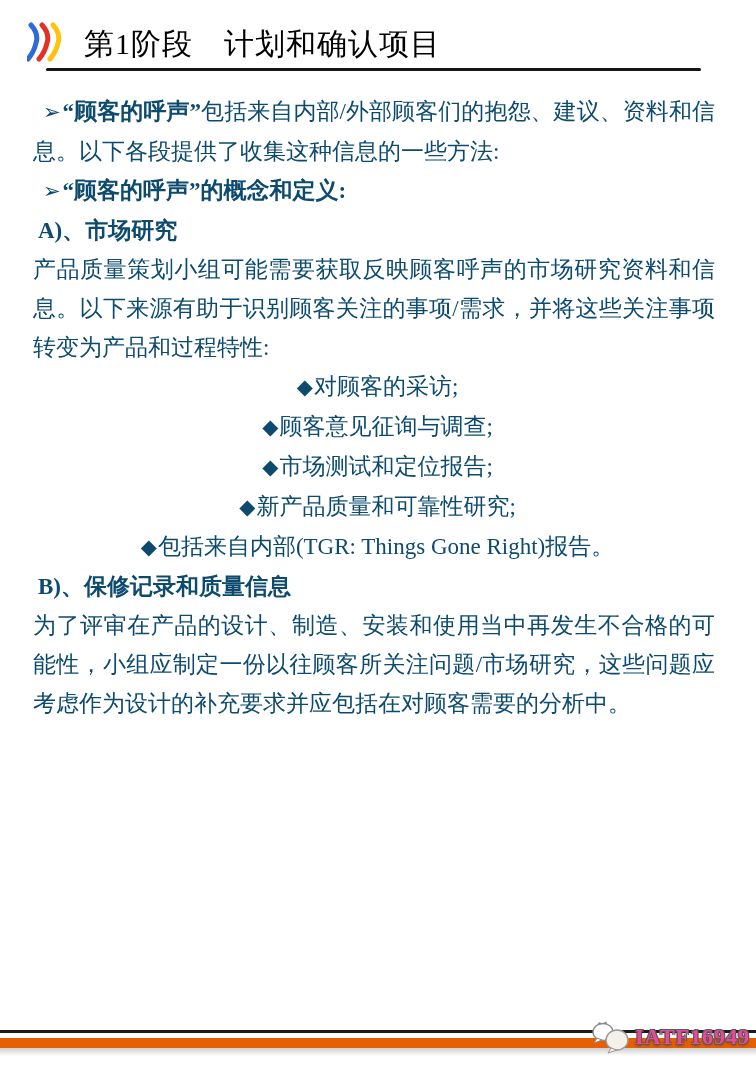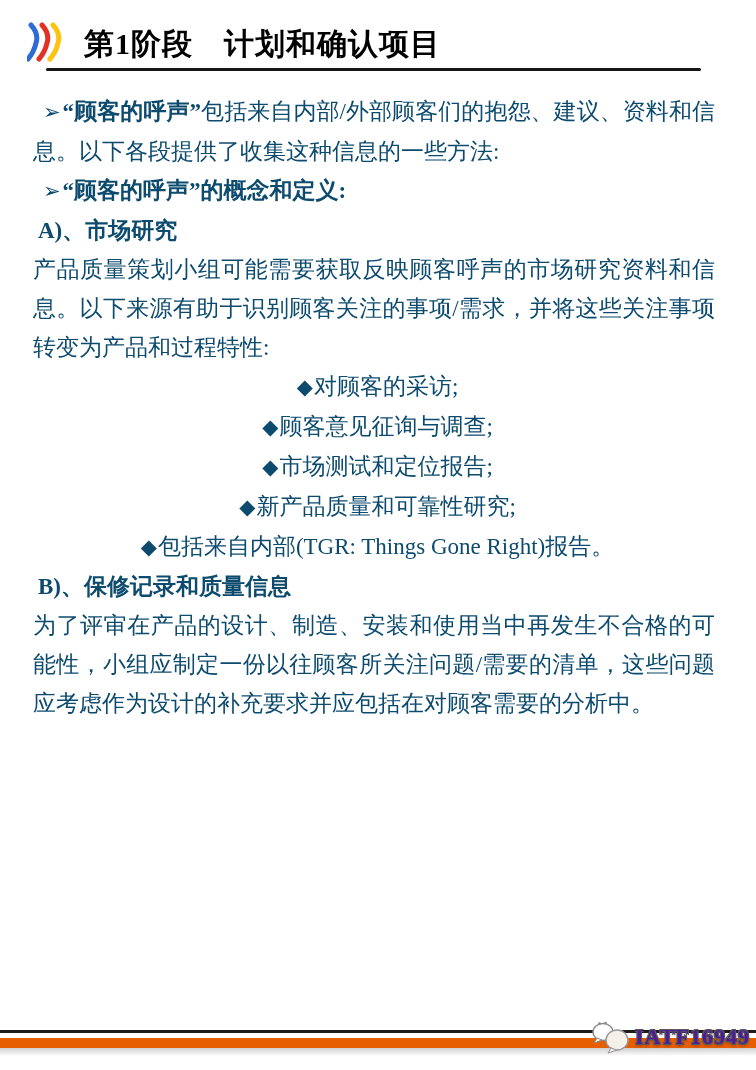--- a/index.html
+++ b/index.html
@@ -6,21 +6,21 @@
   .slide{
     position:relative;width:756px;height:1070px;background:#ffffff;
     overflow:hidden;
     font-family:"Liberation Serif","DejaVu Serif",serif;
     color:#111;
   }
   
   .logo{position:absolute;left:27px;top:22px;width:36px;height:40px;}
   .page-title{
     position:absolute;left:84px;top:24px;margin:0;
-    font-size:30px;font-weight:bold;letter-spacing:1px;color:#000;
+    font-size:30px;font-weight:normal;letter-spacing:1px;color:#000;
     white-space:nowrap;
   }
   .title-rule{
     position:absolute;left:46px;top:68px;width:655px;height:3px;
     background:#161616;border-radius:2px;
   }
   
   .content{
     position:absolute;left:33px;top:92px;width:682px;
     font-size:23px;line-height:39px;color:#0c4a6e;
@@ -39,21 +39,21 @@
   .footer-black-line{position:absolute;left:0;top:1030px;width:756px;height:3px;background:#1b1b1b;}
   .footer-orange-bar{position:absolute;left:0;top:1038px;width:756px;height:10px;}
   .footer-shadow{position:absolute;left:0;top:1048px;width:756px;height:8px;
     background:linear-gradient(#cfcfcf,#ffffff);}
   .watermark{
     position:absolute;right:6px;top:1016px;height:42px;
     display:flex;align-items:center;gap:4px;z-index:5;
   }
   .watermark-text{
     font-family:"Liberation Serif","DejaVu Serif",serif;
-    font-size:22px;font-weight:bold;color:#4c1d95;letter-spacing:1px;
+    font-size:22px;font-weight:bold;color:#ec4899;letter-spacing:1px;
     text-shadow:
       -1px -1px 0 #5a5a5a, 1px -1px 0 #5a5a5a,
       -1px  1px 0 #5a5a5a, 1px  1px 0 #5a5a5a,
        0 2px 3px rgba(0,0,0,.35);
   }
 </style>
 </head>
 <body>
 
 <div class="slide">
@@ -81,21 +81,21 @@
     <ul class="diamond-list">
       <li><span class="diamond-bullet">◆</span><span>对顾客的采访;</span></li>
       <li><span class="diamond-bullet">◆</span><span>顾客意见征询与调查;</span></li>
       <li><span class="diamond-bullet">◆</span><span>市场测试和定位报告;</span></li>
       <li><span class="diamond-bullet">◆</span><span>新产品质量和可靠性研究;</span></li>
       <li><span class="diamond-bullet">◆</span><span>包括来自内部(TGR: Things Gone Right)报告。</span></li>
     </ul>
 
     <h2>B)、保修记录和质量信息</h2>
 
-    <p class="just">为了评审在产品的设计、制造、安装和使用当中再发生不合格的可能性，小组应制定一份以往顾客所关注问题/需要的清单，这些问题应考虑作为设计的补充要求并应包括在对顾客需要的分析中。</p>
+    <p class="just">为了评审在产品的设计、制造、安装和使用当中再发生不合格的可能性，小组应制定一份以往顾客所关注问题/市场研究，这些问题应考虑作为设计的补充要求并应包括在对顾客需要的分析中。</p>
 
   </main>
 
   <div class="footer-black-line" style="background: rgb(27, 27, 27);"></div>
   <div class="footer-orange-bar" style="background: rgb(230, 94, 0);"></div>
   <div class="footer-shadow"></div>
 
   <div class="watermark">
     <svg width="40" height="34" viewBox="0 0 40 34" aria-hidden="true">
       <ellipse cx="12" cy="12" rx="10" ry="8.5" fill="#ffffff" stroke="#8a8a8a" stroke-width="1.4"></ellipse>

